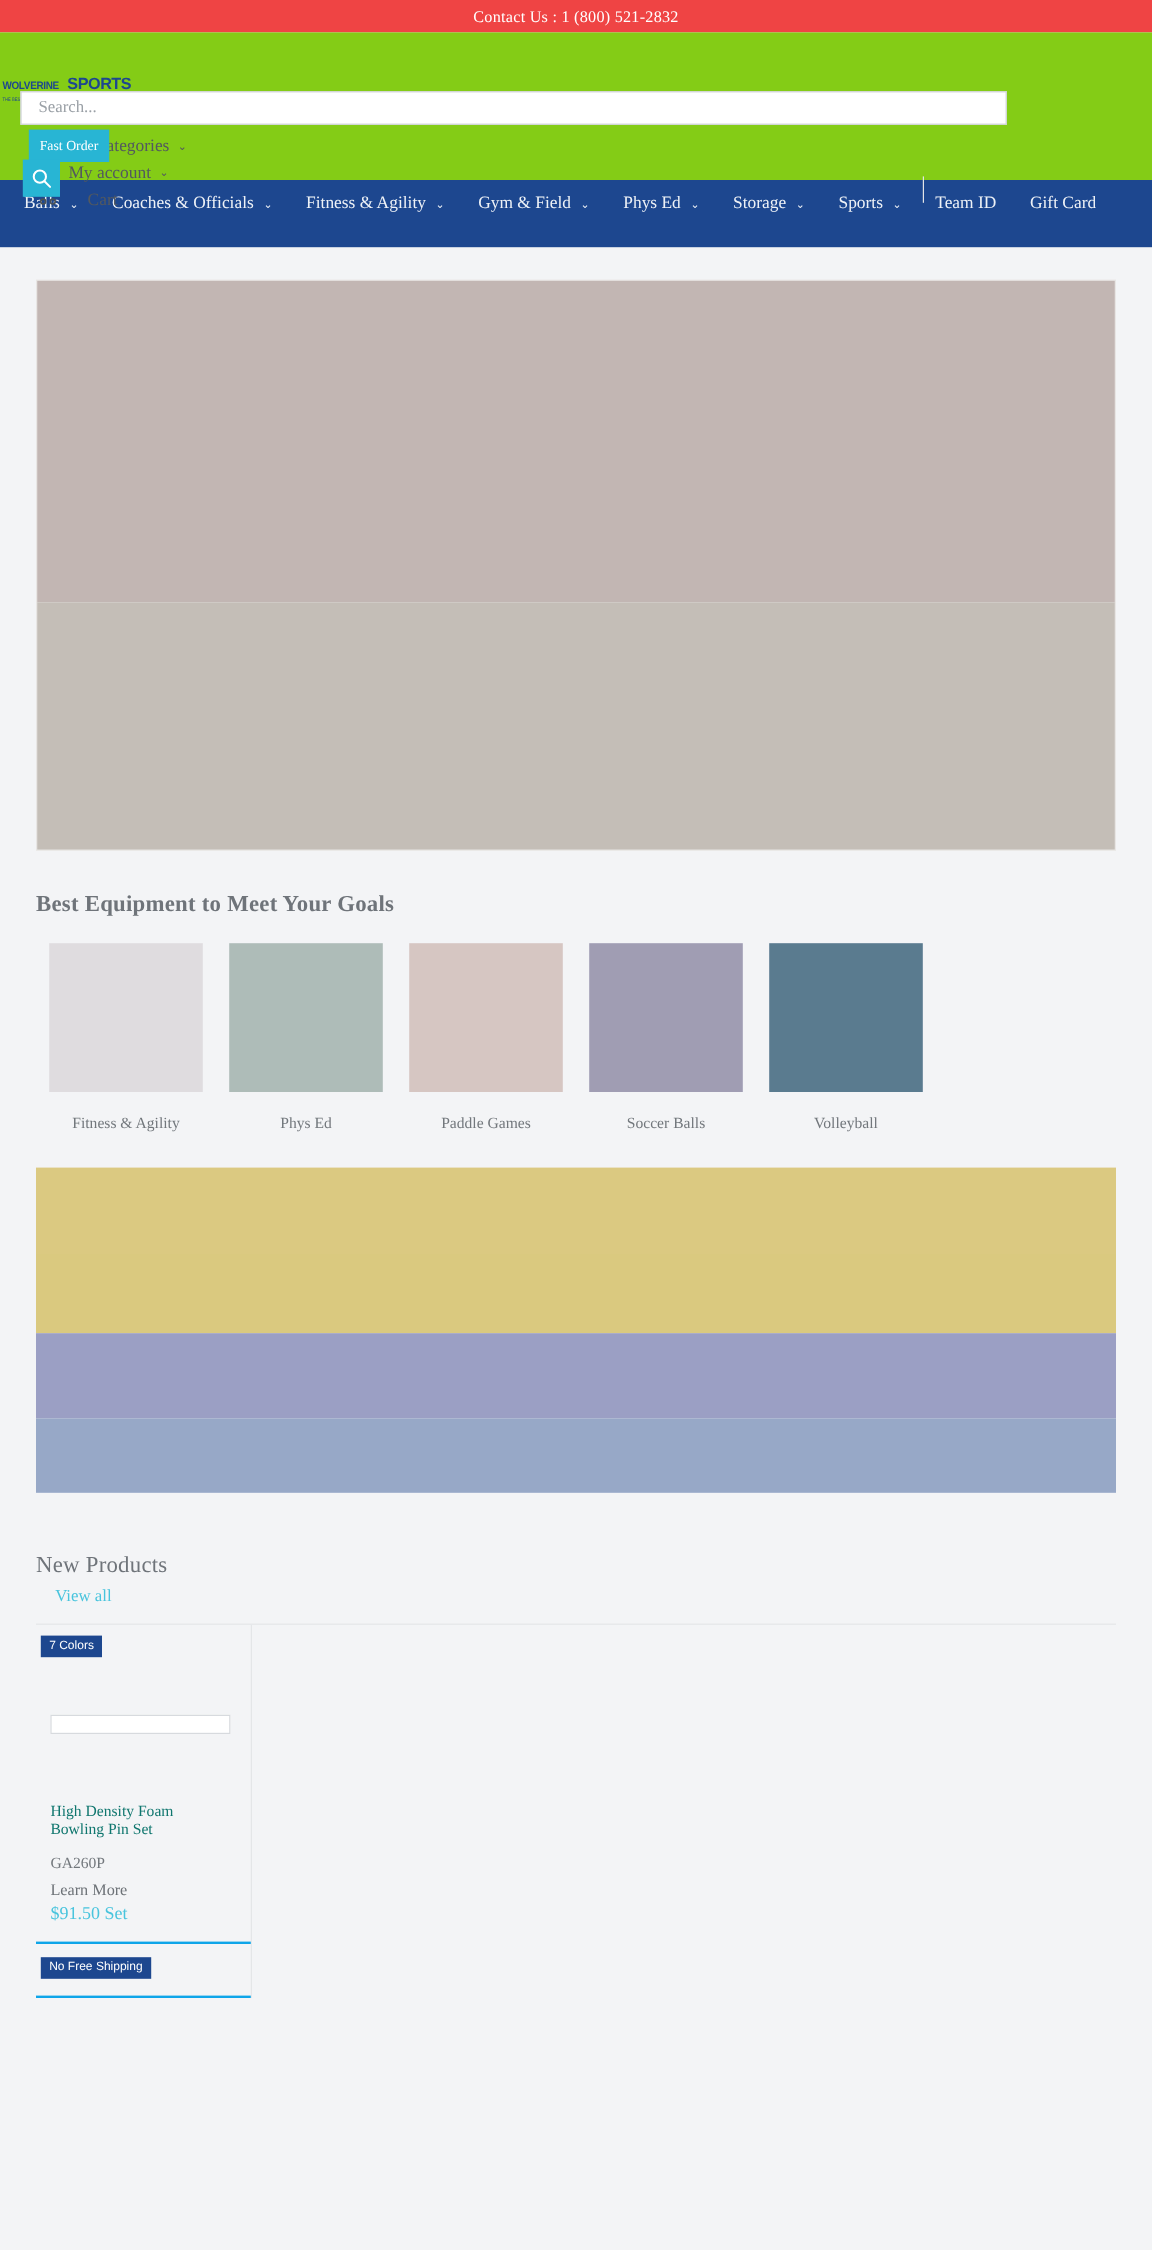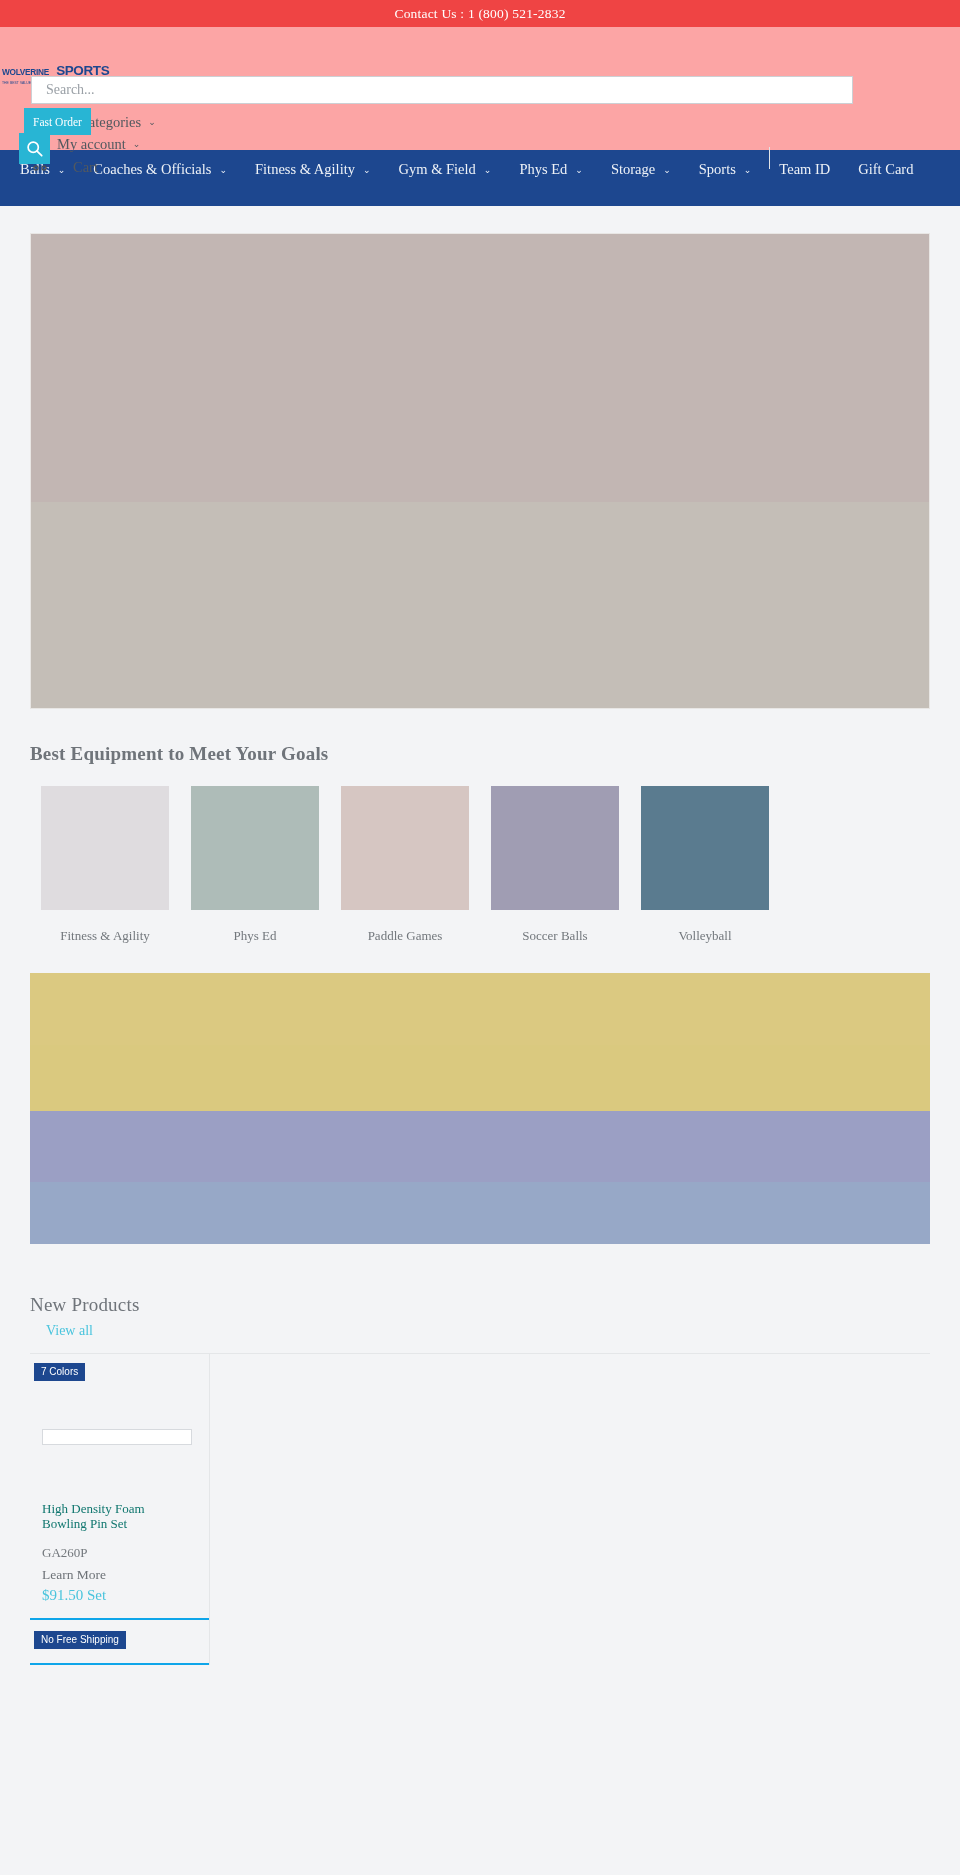--- a/index.html
+++ b/index.html
@@ -20,21 +20,21 @@
     align-items: center;
     justify-content: center;
     font-size: 13.5px;
     letter-spacing: .2px;
   }
 
   
   .header {
     position: relative;
     height: 123px;
-    background: #fca5a5;
+    background: #84cc16;
   }
   .logo {
     position: absolute;
     left: 2px;
     top: 35px;
     width: 120px;
   }
   .logo-main {
     font-family: "Liberation Sans", sans-serif;
     font-weight: bold;
@@ -60,21 +60,21 @@
     color: #1d478f;
     letter-spacing: .05px;
     margin-top: 2px;
     white-space: nowrap;
     transform: scaleY(1.25);
     transform-origin: left top;
   }
 
   .search-wrap {
     position: absolute;
-    left: 31px;
+    left: 17px;
     top: 49px;
     width: 822px;
     height: 28px;
     text-decoration: underline;
   }
   .search-input {
     width: 100%;
     height: 100%;
     border: 1px solid #ccd0d4;
     background: #ffffff;

